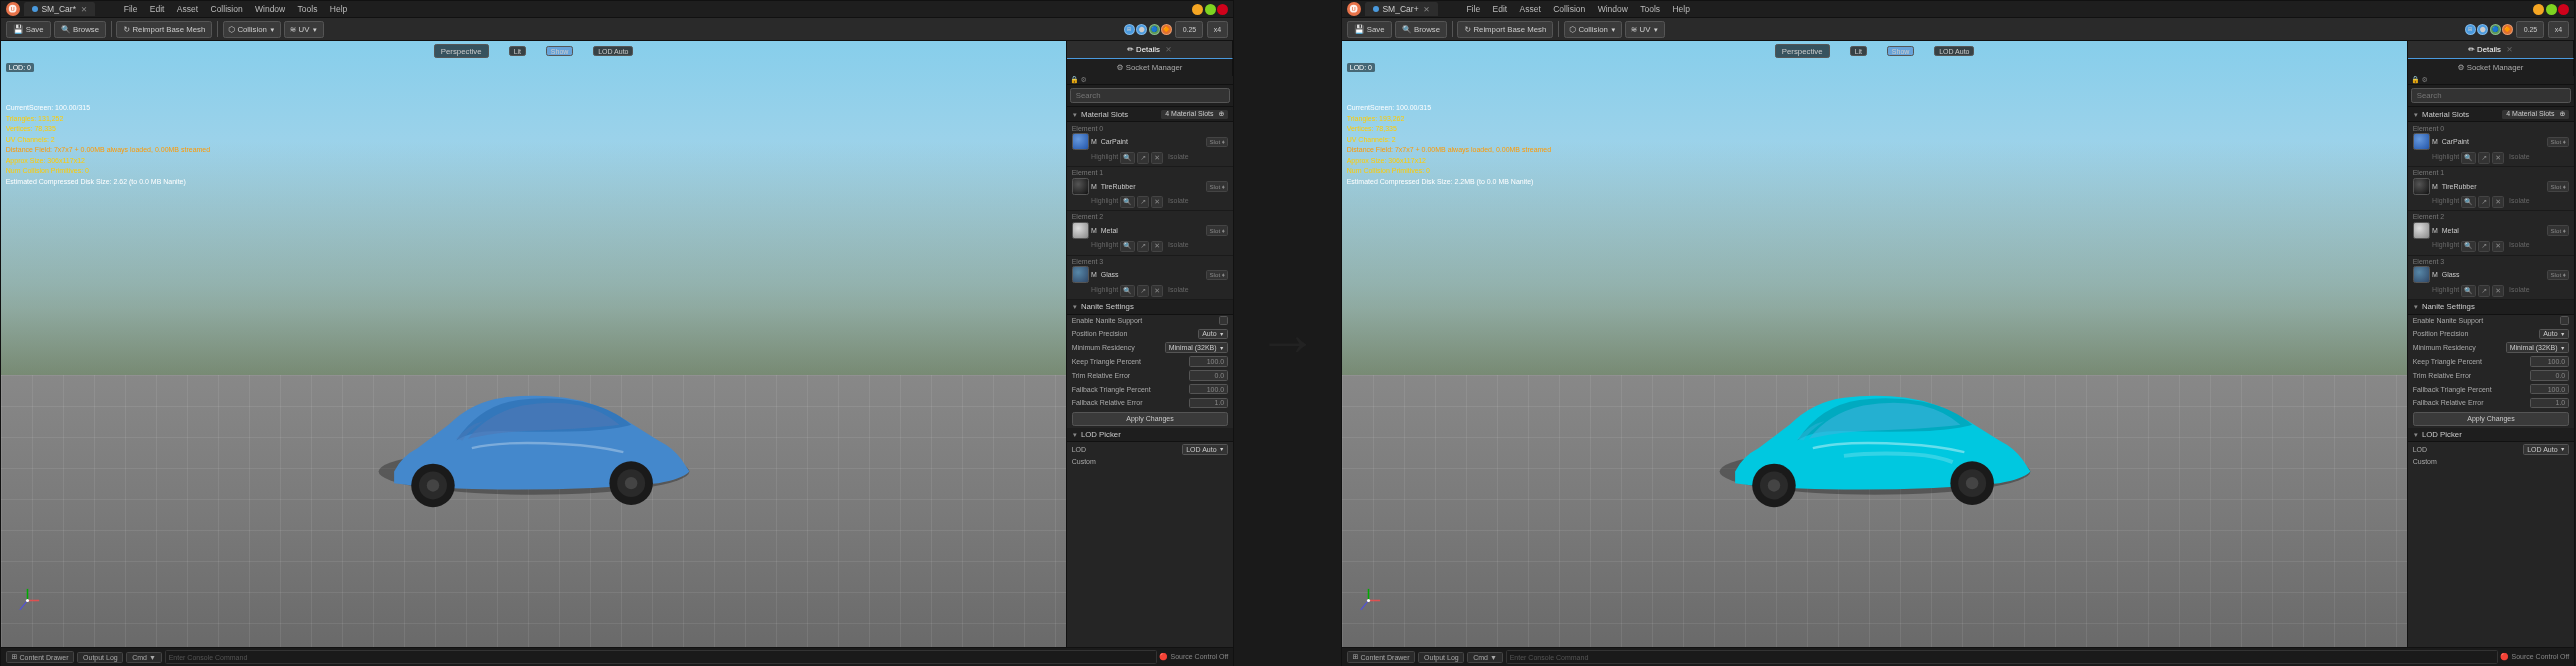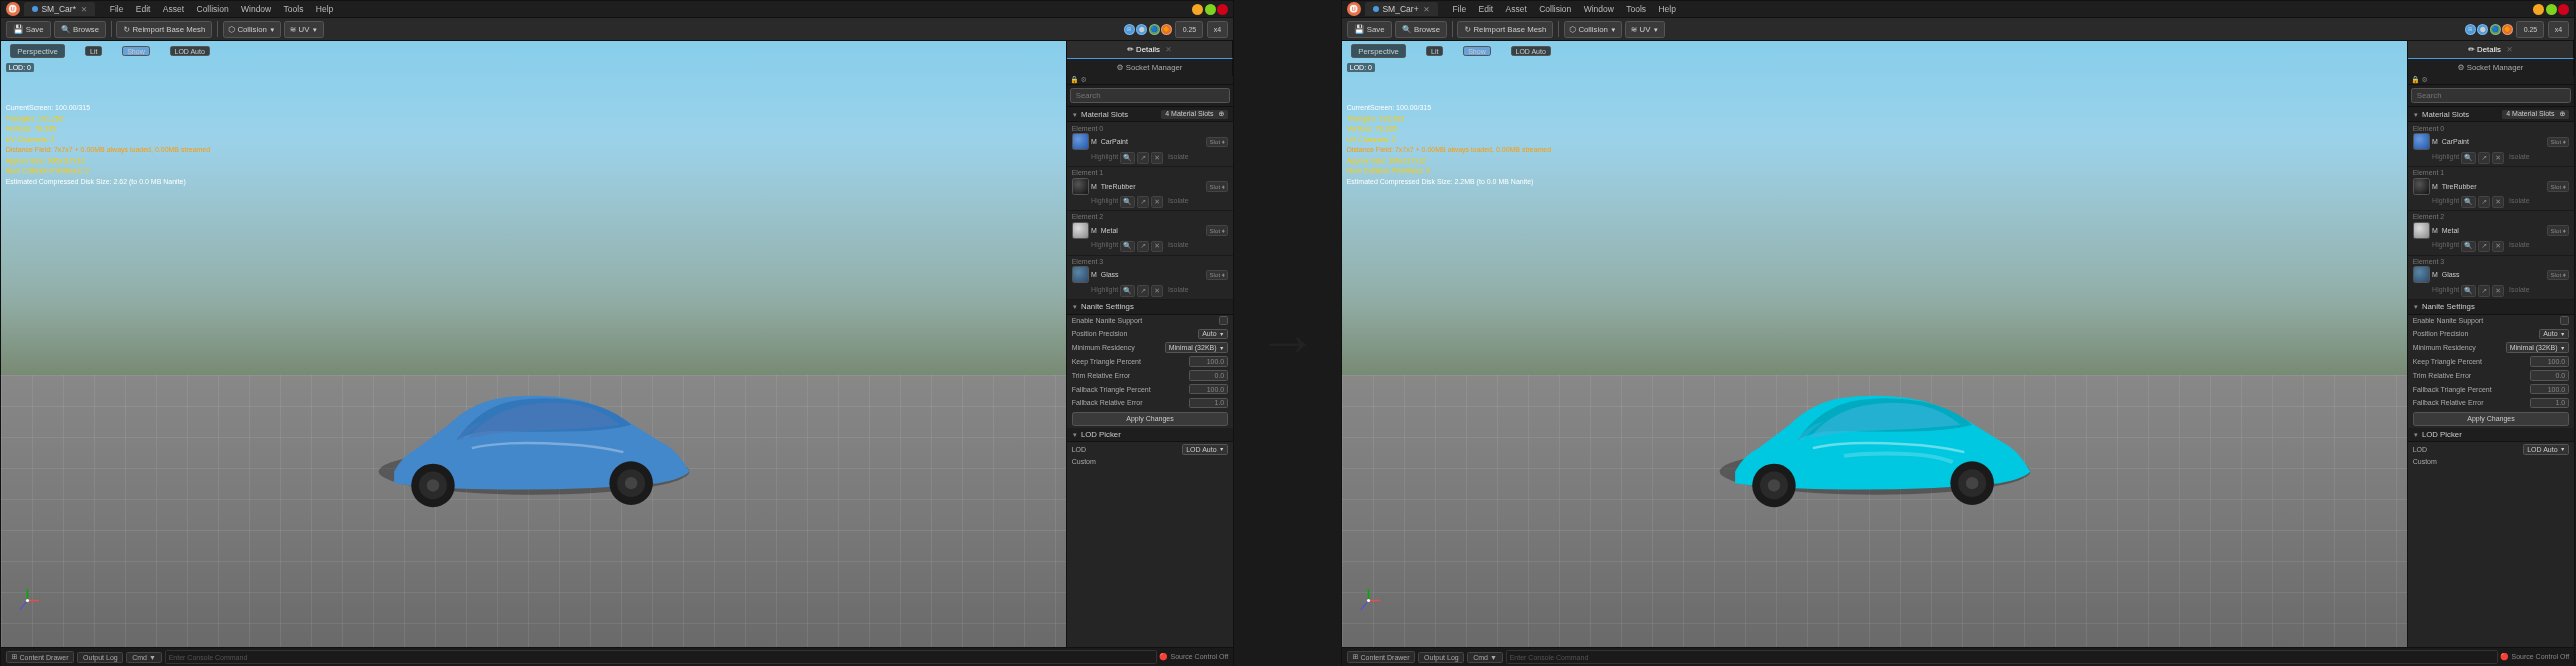--- a/index.html
+++ b/index.html
@@ -60,21 +60,21 @@
       font-size: 8.5px;
       color: #ccc;
       display: flex;
       align-items: center;
       gap: 3.1px;
     }
     .tab-title .dot { width: 6.2px; height: 6.2px; background: #4a9ade; border-radius: 50%; }
     .menu-items {
       display: flex;
       gap: 0;
-      margin-left: 7px;
+      margin-left: 21px;
     }
     .menu-item {
       padding: 1.6px 6.2px;
       font-size: 8.5px;
       color: #bbb;
       cursor: pointer;
     }
     .win-controls {
       margin-left: auto;
       display: flex;
@@ -477,20 +477,21 @@
     
     .vp-top-bar {
       position: absolute;
       top: 0; left: 0; right: 0;
       height: 20px;
       display: flex;
       align-items: center;
       padding: 0 9px;
       gap: 20px;
       background: transparent;
+      justify-content: center;
     }
     .vp-lod-text {
       position: absolute;
       top: 22px;
       left: 4.7px;
       font-size: 7px;
       color: #fff;
       background: rgba(0,0,0,0.5);
       padding: 0.8px 3.1px;
       border-radius: 1.6px;

